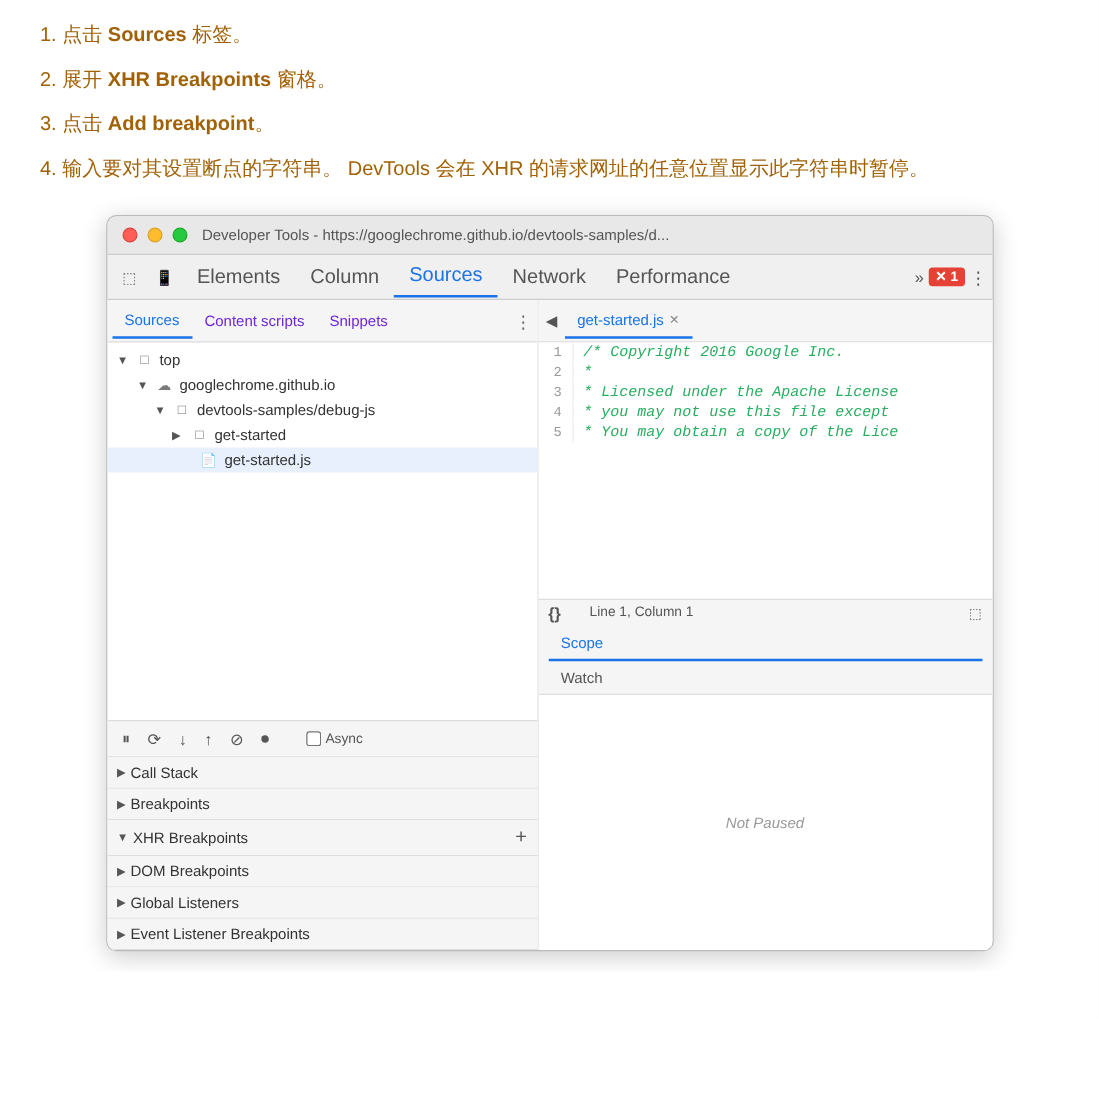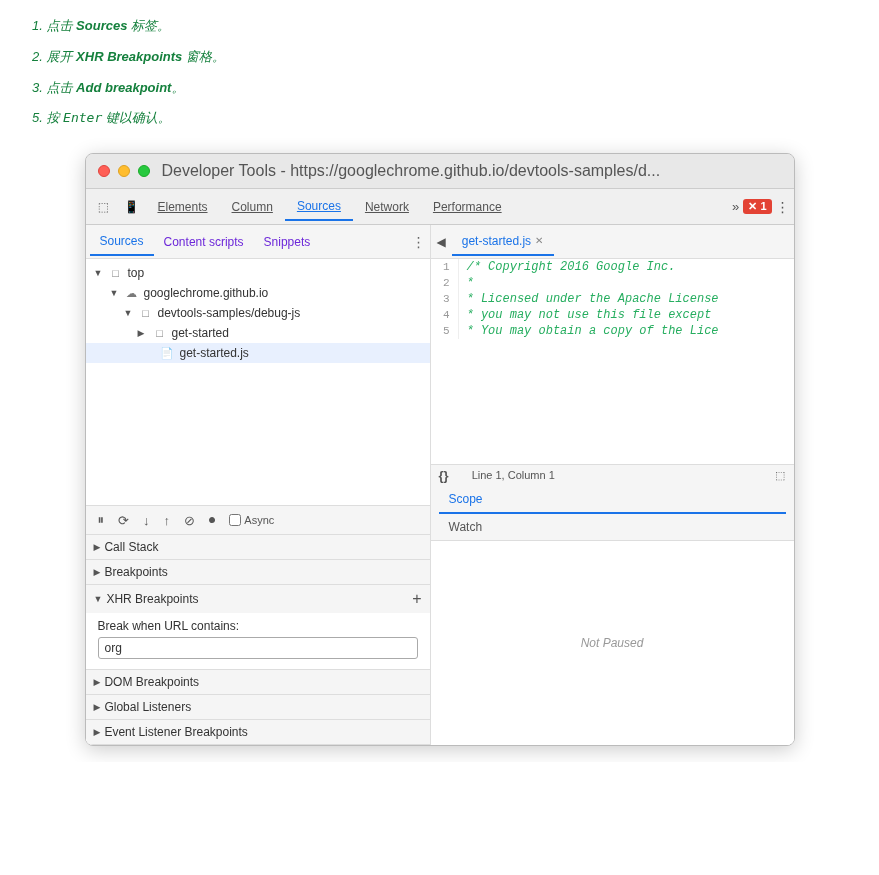--- a/index.html
+++ b/index.html
@@ -15,23 +15,22 @@
       margin-bottom: 14px;
       color: #222;
     }
     .steps {
       margin-left: 8px;
       margin-bottom: 24px;
     }
     .step {
       margin-bottom: 10px;
       line-height: 1.6;
-      font-size: 13px;
-      color: #15803d;
-      font-style: italic;
+      font-size: 16px;
+      color: #a16207;
     }
     .step b {
       font-weight: bold;
     }
     code {
       font-family: monospace;
       background: transparent;
     }
 
     
@@ -54,21 +53,21 @@
     }
     .traffic-light {
       width: 12px; height: 12px;
       border-radius: 50%;
       display: inline-block;
     }
     .tl-red { background: #ff5f56; border: 1px solid #e0443e; }
     .tl-yellow { background: #ffbd2e; border: 1px solid #dea123; }
     .tl-green { background: #27c93f; border: 1px solid #1aab29; }
     .devtools-title {
-      font-size: 16px;
+      font-size: 12px;
       color: #555;
       margin-left: 4px;
       flex: 1;
     }
 
     
     .devtools-tabs {
       background: #f0f0f0;
       display: flex;
       align-items: center;
@@ -78,26 +77,25 @@
     }
     .devtools-tab-icon {
       width: 28px; height: 28px;
       display: flex; align-items: center; justify-content: center;
       font-size: 12px;
       color: #666;
       cursor: pointer;
     }
     .devtools-tab {
       padding: 6px 12px;
-      font-size: 12px;
+      font-size: 16px;
       color: #555;
       cursor: pointer;
       border: none;
       background: none;
-      text-decoration: underline;
     }
     .devtools-tab.active {
       color: #1a73e8;
       border-bottom: 2px solid #1a73e8;
       font-weight: 500;
     }
     .devtools-tabs-right {
       margin-left: auto;
       display: flex;
       align-items: center;
@@ -206,21 +204,21 @@
       padding: 2px 4px;
       border: none;
       background: none;
     }
     .async-label {
       font-size: 11px;
       color: #555;
       display: flex;
       align-items: center;
       gap: 3px;
-      margin-left: 4px;
+      margin-left: 20px;
     }
     .async-checkbox {
       width: 12px; height: 12px;
     }
 
     
     .bottom-panels {
       border-top: 1px solid #ddd;
     }
     .panel-section {
@@ -399,21 +397,21 @@
     <div class="step">
       1. 点击 <b>Sources</b> 标签。
     </div>
     <div class="step">
       2. 展开 <b>XHR Breakpoints</b> 窗格。
     </div>
     <div class="step">
       3. 点击 <b>Add breakpoint</b>。
     </div>
     <div class="step">
-      5. 按 <code>Enter</code> 键以确认。
+      4. 输入要对其设置断点的字符串。 DevTools 会在 XHR 的请求网址的任意位置显示此字符串时暂停。
     </div>
   </div>
 </div>
 
 <div class="devtools-window">
 
   <div class="devtools-titlebar">
     <span class="traffic-light tl-red"></span>
     <span class="traffic-light tl-yellow"></span>
     <span class="traffic-light tl-green"></span>
@@ -507,24 +505,20 @@
             <span>Breakpoints</span>
           </div>
         </div>
 
         <div class="panel-section">
           <div class="panel-header">
             <span class="panel-arrow">▼</span>
             <span>XHR Breakpoints</span>
             <span class="panel-plus">+</span>
           </div>
-          <div class="xhr-content">
-            <div class="xhr-label">Break when URL contains:</div>
-            <input class="xhr-input" type="text" value="org" style="">
-          </div>
         </div>
 
         <div class="panel-section">
           <div class="panel-header">
             <span class="panel-arrow">▶</span>
             <span>DOM Breakpoints</span>
           </div>
         </div>
 
         <div class="panel-section">

